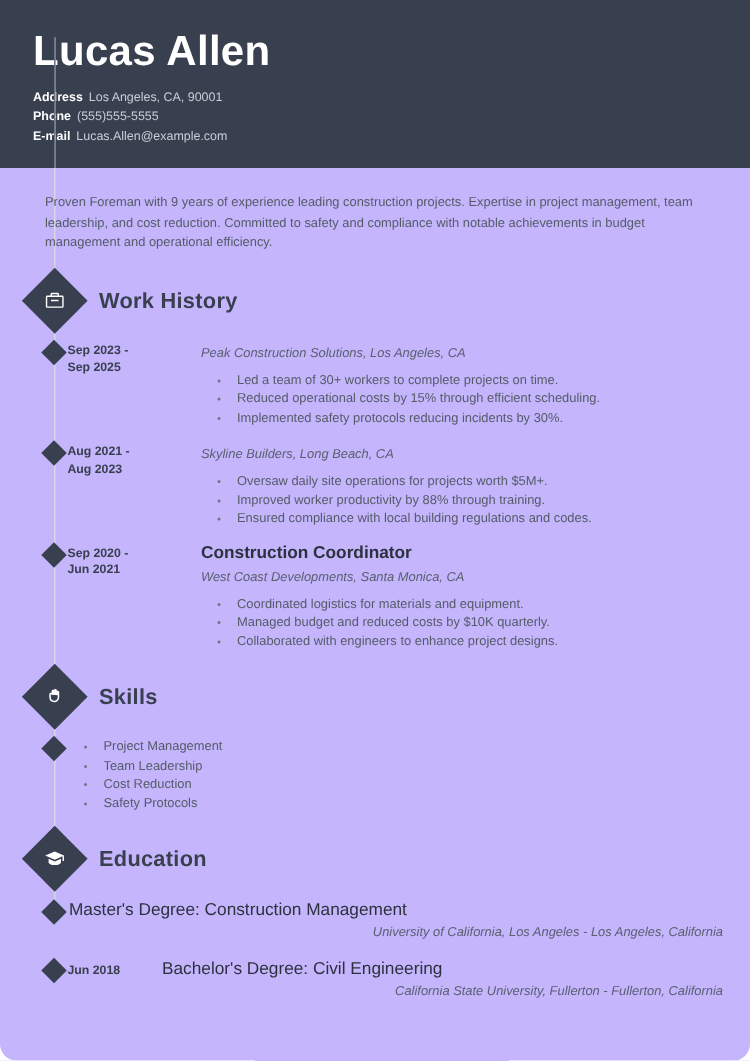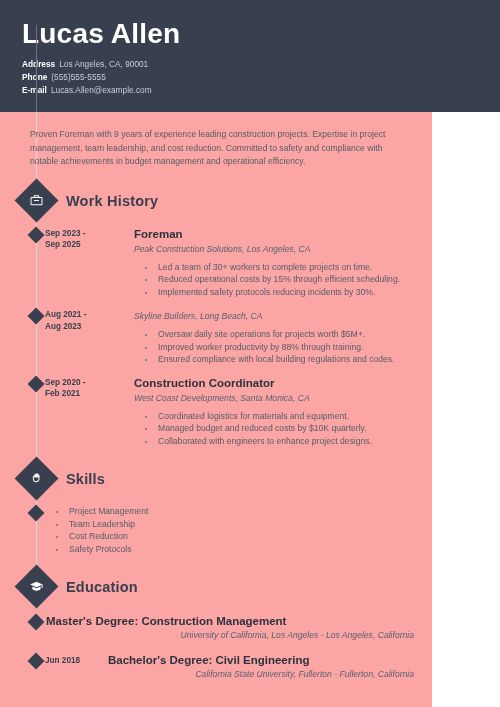--- a/index.html
+++ b/index.html
@@ -5,23 +5,24 @@
   * { box-sizing: border-box; margin: 0; padding: 0; }
   html, body {
     width: 500px;
     height: 707px;
     background: #ffffff;
     font-family: "Liberation Sans", sans-serif;
     overflow: hidden;
   }
   .page {
     position: relative;
-    width: 432px;
+    width: 500px;
     height: 707px;
-    background: #fca5a5;
+    background: #c4b5fd;
+    border-radius: 11px;
   }
 
   
   .header {
     position: relative;
     width: 500px;
     height: 112px;
     background: #383f4e;
     padding: 18px 0 0 22px;
   }
@@ -199,21 +200,21 @@
     width: 62px;
     flex: 0 0 62px;
     font-size: 8.2px;
     font-weight: 700;
     color: #383f4e;
     line-height: 11.5px;
     padding-top: 2px;
   }
   .edu-degree {
     font-size: 11.5px;
-    font-weight: 700;
+    font-weight: 400;
     color: #2c323d;
     line-height: 14px;
   }
   .edu-school {
     font-size: 8.6px;
     font-style: italic;
     color: #5a6070;
     line-height: 13px;
     margin-top: 1px;
     text-align: right;
@@ -254,21 +255,20 @@
       <div class="section-title">Work History</div>
     </div>
 
     <div class="entry">
       <div class="diamond-sm"></div>
       <div class="entry-date">
         <div>Sep 2023 -</div>
         <div>Sep 2025</div>
       </div>
       <div class="entry-main">
-        <div class="job-title">Foreman</div>
         <div class="job-company">Peak Construction Solutions, Los Angeles, CA</div>
         <ul class="bullets">
           <li>Led a team of 30+ workers to complete projects on time.</li>
           <li>Reduced operational costs by 15% through efficient scheduling.</li>
           <li>Implemented safety protocols reducing incidents by 30%.</li>
         </ul>
       </div>
     </div>
 
     <div class="entry">
@@ -284,21 +284,21 @@
           <li>Improved worker productivity by 88% through training.</li>
           <li>Ensured compliance with local building regulations and codes.</li>
         </ul>
       </div>
     </div>
 
     <div class="entry">
       <div class="diamond-sm"></div>
       <div class="entry-date">
         <div>Sep 2020 -</div>
-        <div>Feb 2021</div>
+        <div>Jun 2021</div>
       </div>
       <div class="entry-main">
         <div class="job-title">Construction Coordinator</div>
         <div class="job-company">West Coast Developments, Santa Monica, CA</div>
         <ul class="bullets">
           <li>Coordinated logistics for materials and equipment.</li>
           <li>Managed budget and reduced costs by $10K quarterly.</li>
           <li>Collaborated with engineers to enhance project designs.</li>
         </ul>
       </div>

